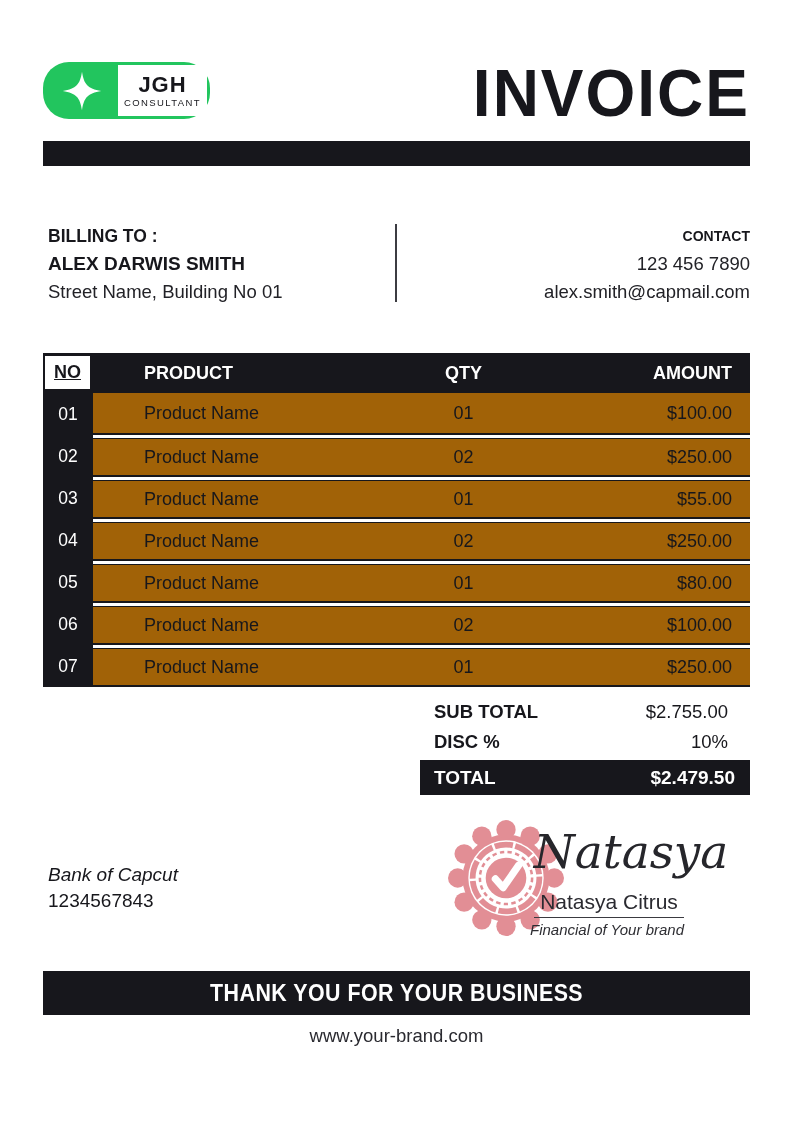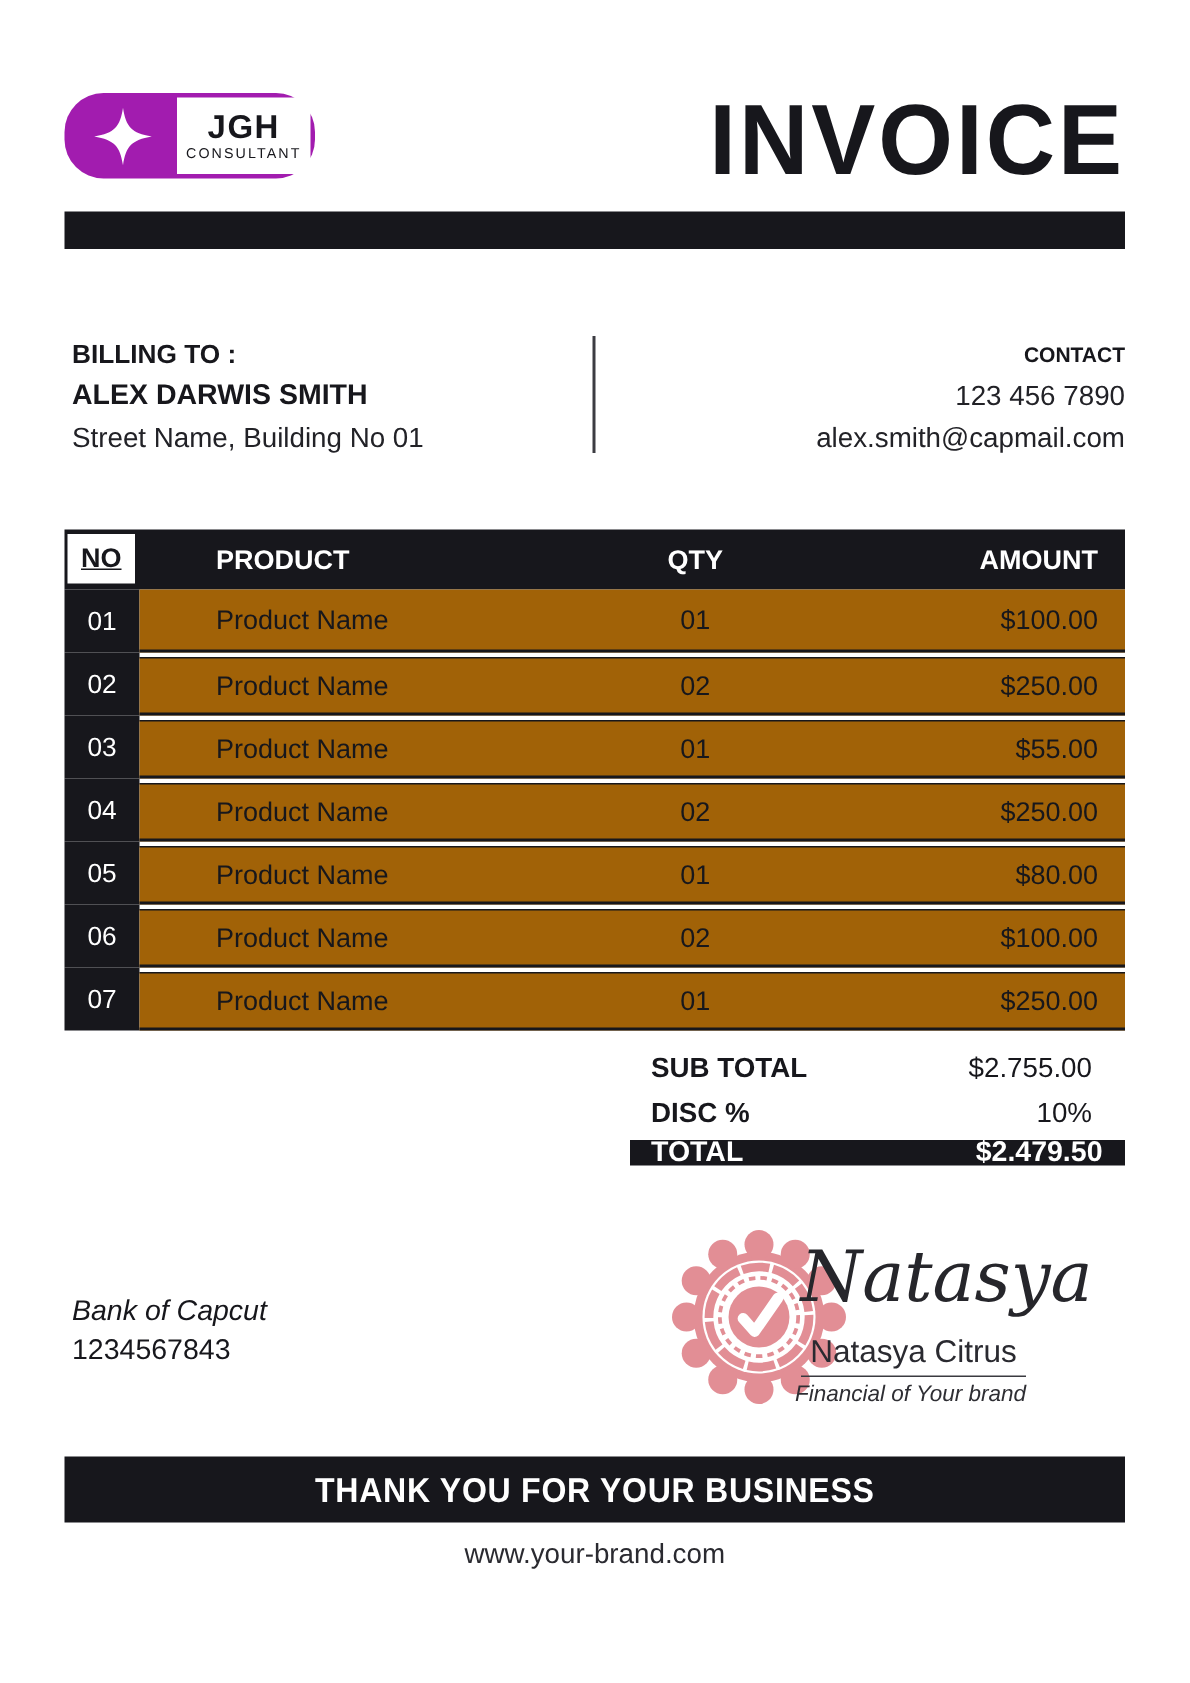--- a/index.html
+++ b/index.html
@@ -8,21 +8,21 @@
     width: 793px; height: 1122px;
     font-family: "Liberation Sans", sans-serif;
     color: #17171c;
     position: relative;
     overflow: hidden;
   }
   .page { position: relative; width: 793px; height: 1122px; padding: 0 43px; }
 
   
   .header { display: flex; justify-content: space-between; align-items: flex-start; padding-top: 62px; }
-  .logo { width: 167px; height: 57px; background: #a21caf; display: flex; align-items: center; padding: 3px; border-radius: 26px; }
+  .logo { width: 167px; height: 57px; background: #22c55e; display: flex; align-items: center; padding: 3px; border-radius: 26px; }
   .sparkle { width: 72px; display: flex; align-items: center; justify-content: center; }
   .logo-box { background: #fff; height: 100%; flex: 1; display: flex; flex-direction: column; align-items: center; justify-content: center; }
   .brand { font-size: 22px; font-weight: bold; letter-spacing: 1px; line-height: 1.05; }
   .brand-sub { font-size: 9.5px; letter-spacing: 1.4px; }
   .invoice-title { font-size: 64px; font-weight: bold; letter-spacing: 2px; line-height: 1; margin-top: -2px; transform: scaleY(1.04); transform-origin: top; }
 
   .top-bar { height: 25px; background: #17171c; margin-top: 17px; }
 
   
   .parties { display: flex; margin-top: 56px; }
@@ -46,21 +46,21 @@
   .col.amount { flex: 1; text-align: right; padding-right: 18px; }
   .t-row { display: flex; align-items: stretch; height: 42px; }
   .no-cell { width: 50px; background: #17171c; color: #fff; display: flex; align-items: center; justify-content: center; font-size: 17.5px; }
   .row-content { flex: 1; display: flex; align-items: center; font-size: 18px; border-bottom: 2.5px solid #17171c; background: #a16207; }
   .t-row + .t-row .row-content { border-top: 1px solid #17171c; margin-top: 3px; }
 
   
   .totals { width: 330px; margin-left: auto; margin-top: 10px; font-size: 18.5px; }
   .trow { display: flex; justify-content: space-between; align-items: center; padding: 4px 22px 4px 14px; height: 30px; }
   .trow .tl { font-weight: bold; }
-  .trow.total { background: #17171c; color: #fff; height: 17px; padding: 4px 15px 4px 14px; margin-top: 3px; gap: 23px; }
+  .trow.total { background: #17171c; color: #fff; height: 35px; padding: 4px 15px 4px 14px; margin-top: 3px; gap: 23px; }
   .trow.total span { font-weight: bold; font-size: 19px; }
 
   
   .bottom { position: absolute; left: 43px; right: 43px; top: 818px; display: flex; justify-content: space-between; }
   .payment { margin-top: 34px; padding-left: 5px; }
   .p-head { display: inline-block; font-weight: bold; font-size: 19px; border-bottom: 2px solid #44444a; padding-bottom: 3px; }
   .p-bank { font-style: italic; font-size: 19px; margin-top: 12px; }
   .p-acc { font-size: 19px; margin-top: 4px; }
 
   .sig { position: relative; width: 310px; height: 130px; }

